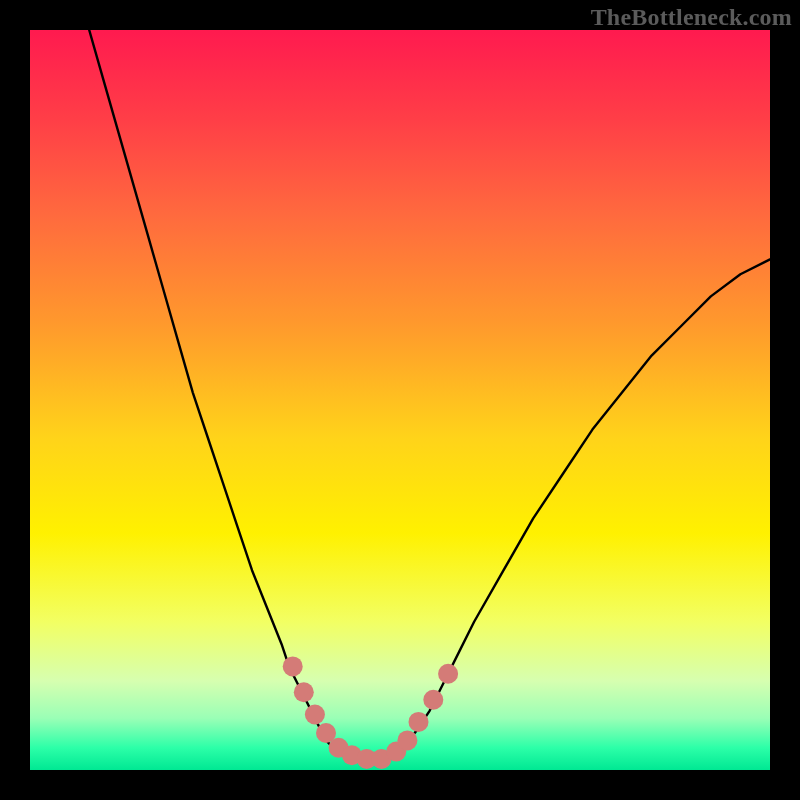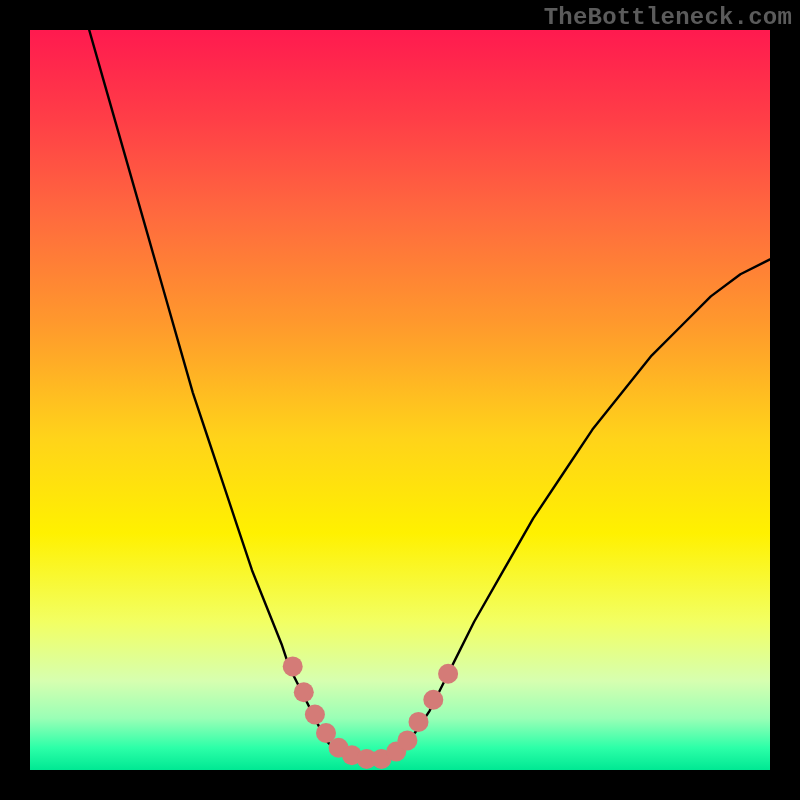--- a/index.html
+++ b/index.html
@@ -21,21 +21,21 @@
     left: 30px;
     top: 30px;
     width: 740px;
     height: 740px;
     overflow: hidden;
   }
   .watermark {
     position: absolute;
     top: 4px;
     right: 8px;
-    font-family: Liberation Mono, monospace;
+    font-family: Liberation Serif, serif;
     font-size: 24px;
     font-weight: 600;
     color: #5b5b5b;
     letter-spacing: 0.2px;
   }
   svg { display: block; }
 </style>
 </head>
 <body>
 

